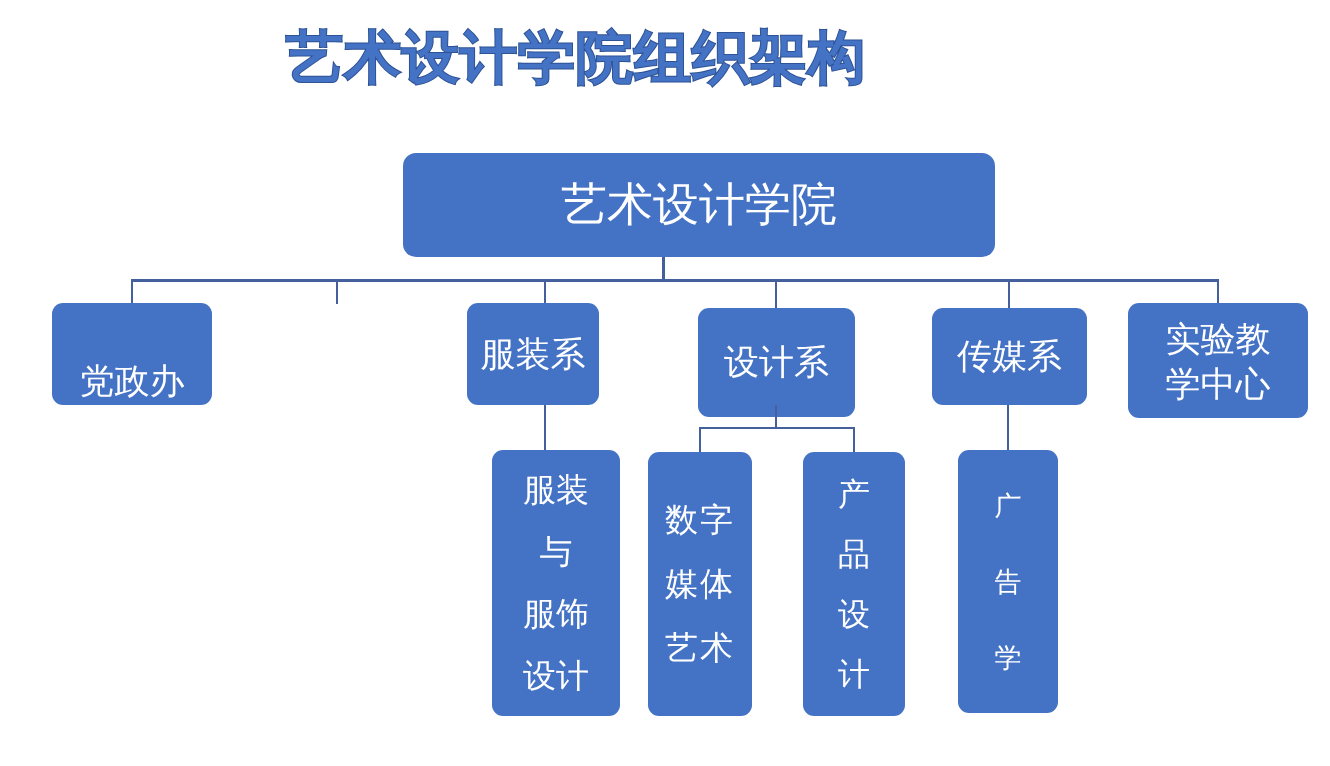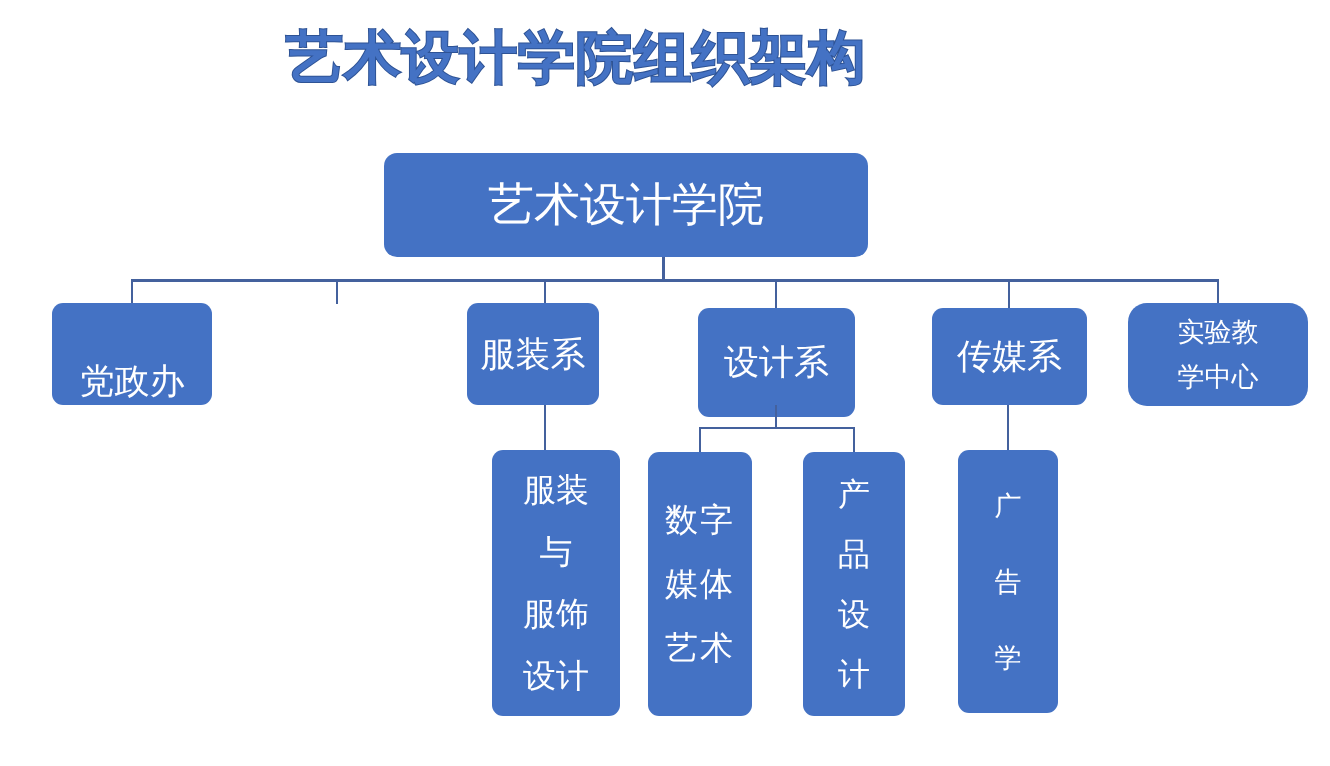--- a/index.html
+++ b/index.html
@@ -30,27 +30,27 @@
     position: absolute;
     background: #4472C4;
     border-radius: 11px;
     color: #ffffff;
     display: flex;
     align-items: center;
     justify-content: center;
     text-align: center;
   }
   .node .label { white-space: pre-line; }
-  .root-box { left: 384px; top: 153px; width: 484px; height: 104px; border-radius: 13px; font-size: 46px; }
+  .root-box { left: 403px; top: 153px; width: 592px; height: 104px; border-radius: 13px; font-size: 46px; }
   .dept-0 { left: 52px;   top: 303px; width: 160px; height: 102px; font-size: 35px; align-items: flex-end; }
   .dept-1 { left: 258px;  top: 303px; width: 159px; height: 102px; font-size: 35px; }
   .dept-2 { left: 467px;  top: 303px; width: 132px; height: 102px; font-size: 35px; }
   .dept-3 { left: 698px;  top: 308px; width: 157px; height: 109px;  font-size: 35px; }
   .dept-4 { left: 932px;  top: 308px; width: 155px; height: 97px;  font-size: 35px; }
-  .dept-5 { left: 1128px; top: 303px; width: 180px; height: 103px; font-size: 27px; line-height: 45px; border-radius: 19px; }
+  .dept-5 { left: 1128px; top: 303px; width: 180px; height: 115px; font-size: 35px; line-height: 45px; }
   .prog-0 { left: 492px;  top: 450px; width: 128px; height: 266px; font-size: 33px; line-height: 62px; }
   .prog-1 { left: 648px;  top: 452px; width: 104px; height: 264px; font-size: 33px; line-height: 64px; letter-spacing: 2px; text-align: right; }
   .prog-2 { left: 803px;  top: 452px; width: 102px; height: 264px; font-size: 32px; line-height: 60px; }
   .prog-3 { left: 958px;  top: 450px; width: 100px; height: 263px; font-size: 27px; line-height: 76px; }
   .line {
     position: absolute;
     background: #44619D;
   }
   .ln-trunk   { left: 662px;  top: 257px; width: 3px;    height: 24px; }
   .ln-main-h  { left: 131px;  top: 279px; width: 1088px; height: 3px;  }

